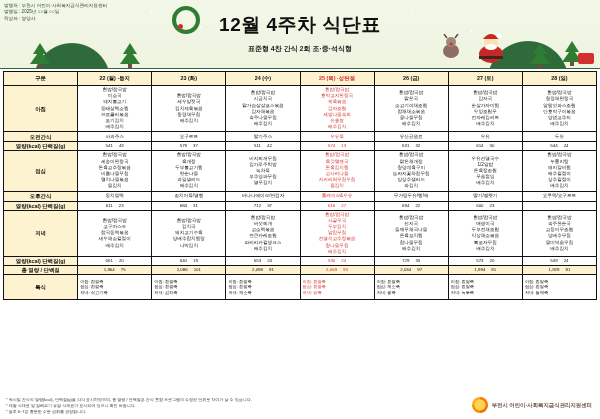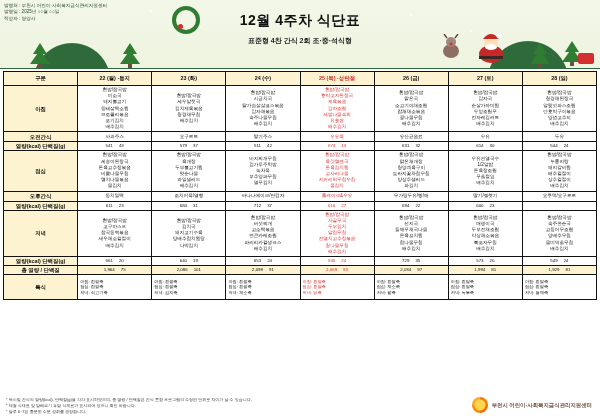--- a/index.html
+++ b/index.html
@@ -25,21 +25,21 @@
     overflow:hidden;
   }
   .banner-left{
     position:absolute;left:4px;top:3px;width:120px;
     font-size:4.6px;line-height:6.4px;color:#1d3f22;
   }
   .banner-left .ln{white-space:nowrap;}
   .banner-title{
     position:absolute;left:0;right:0;top:12px;text-align:center;
   }
-  .banner-title .t1{font-size:14px;font-weight:bold;color:#111;letter-spacing:.5px;}
+  .banner-title .t1{font-size:19px;font-weight:bold;color:#111;letter-spacing:.5px;}
   .banner-title .t2{font-size:7px;font-weight:bold;color:#222;margin-top:6px;}
 
   
   .tree{position:absolute;bottom:0;}
   .tree i{display:block;margin:0 auto;width:0;height:0;border-left:7px solid transparent;border-right:7px solid transparent;border-bottom:11px solid #2e7d32;}
   .tree i.b{border-left-width:10px;border-right-width:10px;border-bottom-width:14px;margin-top:-4px;}
   .tree u{display:block;width:4px;height:4px;background:#6d4c41;margin:0 auto;}
   .ball{position:absolute;border-radius:50%;}
   .snow{position:absolute;width:2px;height:2px;border-radius:50%;background:#fff;opacity:.9;}
   .santa{position:absolute;right:86px;bottom:4px;width:46px;height:34px;}

